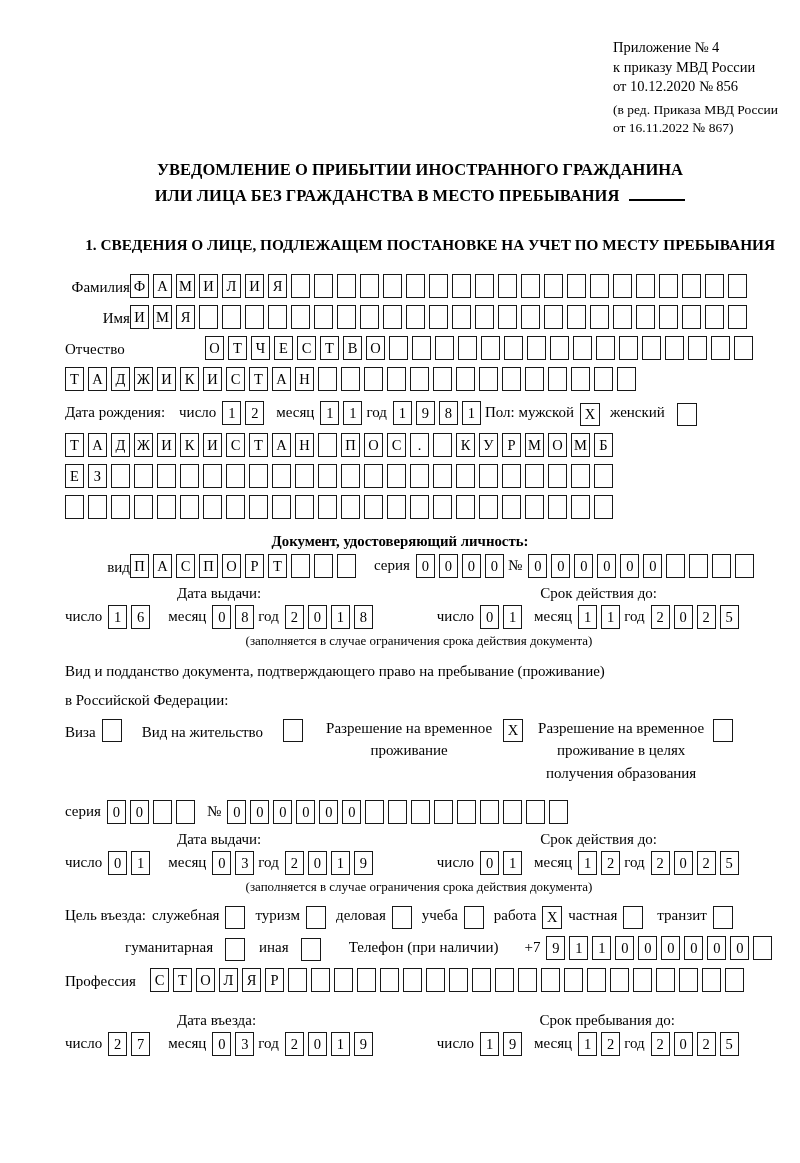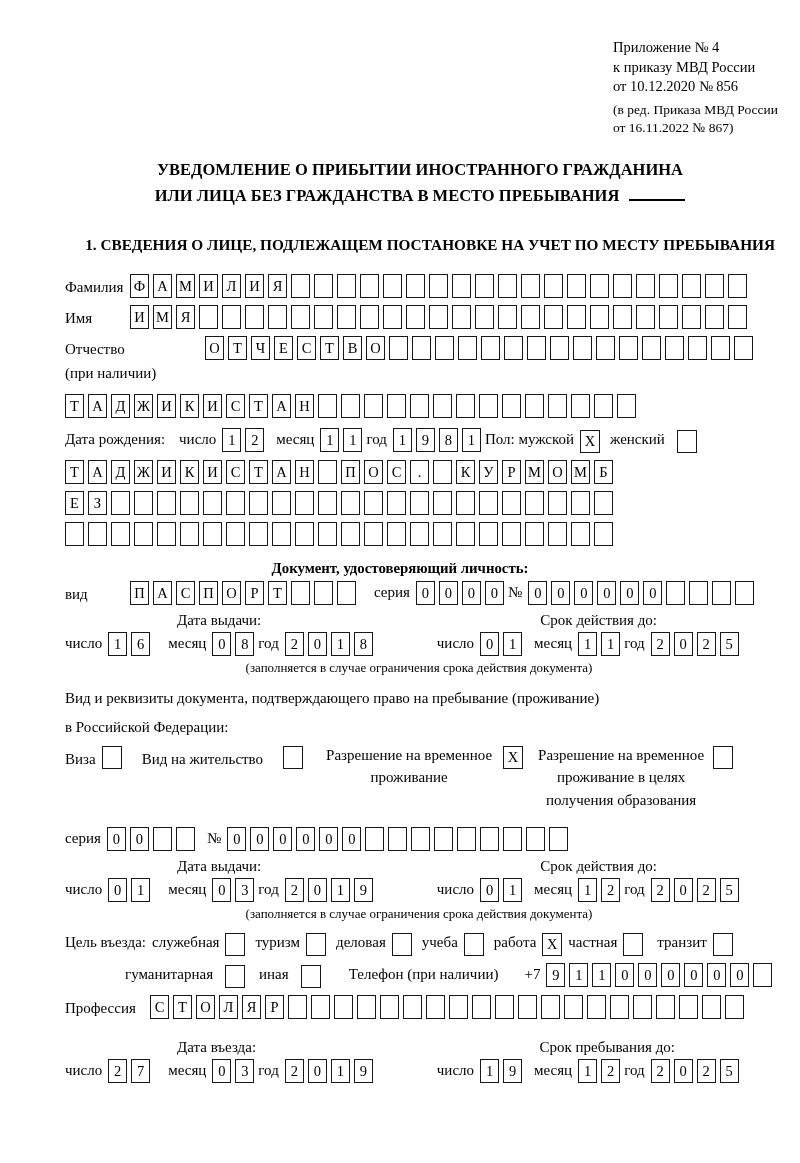--- a/index.html
+++ b/index.html
@@ -16,21 +16,21 @@
 
   .section-heading{font-weight:bold;font-size:15.3px;margin:28px 0 20px 0;text-align:right;}
 
   .row{display:flex;align-items:flex-start;margin-bottom:7px;}
   .lbl{font-size:15px;line-height:1.4;padding-top:3px;flex-shrink:0;}
   .lbl2{font-size:15px;line-height:1.8;flex-shrink:0;}
   .cells{display:flex;flex-shrink:0;}
   .cell{width:17px;height:22px;border:1.6px solid #181818;margin-right:4px;display:flex;align-items:center;justify-content:center;font-size:14.5px;background:#fff;flex-shrink:0;}
   .checkbox{width:18px;height:21px;border:1.6px solid #181818;display:inline-flex;align-items:center;justify-content:center;font-size:14.5px;flex-shrink:0;margin-top:2px;background:#fff;}
 
-  .w65{width:65px;} .w85{width:85px;} .w115{width:115px;} .w140{width:140px;}
+  .w65{width:65px;text-align:right;} .w85{width:85px;} .w115{width:115px;} .w140{width:140px;}
   .ml6{margin-left:6px;} .ml8{margin-left:8px;} .ml10{margin-left:10px;} .ml14{margin-left:14px;}
   .ml20{margin-left:20px;} .ml28{margin-left:28px;} .ml60{margin-left:60px;}
 
   .dlbl{font-size:15px;padding-top:3px;margin-right:6px;flex-shrink:0;}
   .date-heads{display:flex;font-size:15px;margin-bottom:3px;}
   .dh-left{margin-left:112px;}
   .dh-right{margin-left:auto;margin-right:118px;}
   .note{font-size:13px;text-align:center;margin:-3px 2px 9px 0;}
 
   .doc-heading{text-align:center;font-weight:bold;font-size:14.8px;margin:2px 40px 4px 0;}
@@ -126,21 +126,20 @@
         <span class="cell"></span>
         <span class="cell"></span>
         <span class="cell"></span>
         <span class="cell"></span>
       </div>
   </div>
 
   <div class="row">
     <div class="w140">
       <div class="lbl">Отчество</div>
-      <div class="lbl2">(при наличии)</div>
     </div>
     <div class="cells">
         <span class="cell">О</span>
         <span class="cell">Т</span>
         <span class="cell">Ч</span>
         <span class="cell">Е</span>
         <span class="cell">С</span>
         <span class="cell">Т</span>
         <span class="cell">В</span>
         <span class="cell">О</span>
@@ -379,21 +378,21 @@
     <span class="dlbl">год</span>
     <div class="cells">
         <span class="cell">2</span>
         <span class="cell">0</span>
         <span class="cell">2</span>
         <span class="cell">5</span>
       </div>
   </div>
   <div class="note">(заполняется в случае ограничения срока действия документа)</div>
 
-  <div class="par">Вид и реквизиты документа, подтверждающего право на пребывание (проживание)</div>
+  <div class="par">Вид и подданство документа, подтверждающего право на пребывание (проживание)</div>
   <div class="par">в Российской Федерации:</div>
   <div class="row" style="margin-top:4px;">
     <span class="lbl" style="padding-top:5px;">Виза</span>
     <span class="checkbox ml6"></span>
     <span class="lbl ml20" style="padding-top:5px;">Вид на жительство</span>
     <span class="checkbox ml20"></span>
     <span class="opt-multiline ml20" style="width:172px;">Разрешение на временное проживание</span>
     <span class="checkbox ml8">X</span>
     <span class="opt-multiline ml14" style="width:168px;">Разрешение на временное проживание в целях получения образования</span>
     <span class="checkbox ml8"></span>

